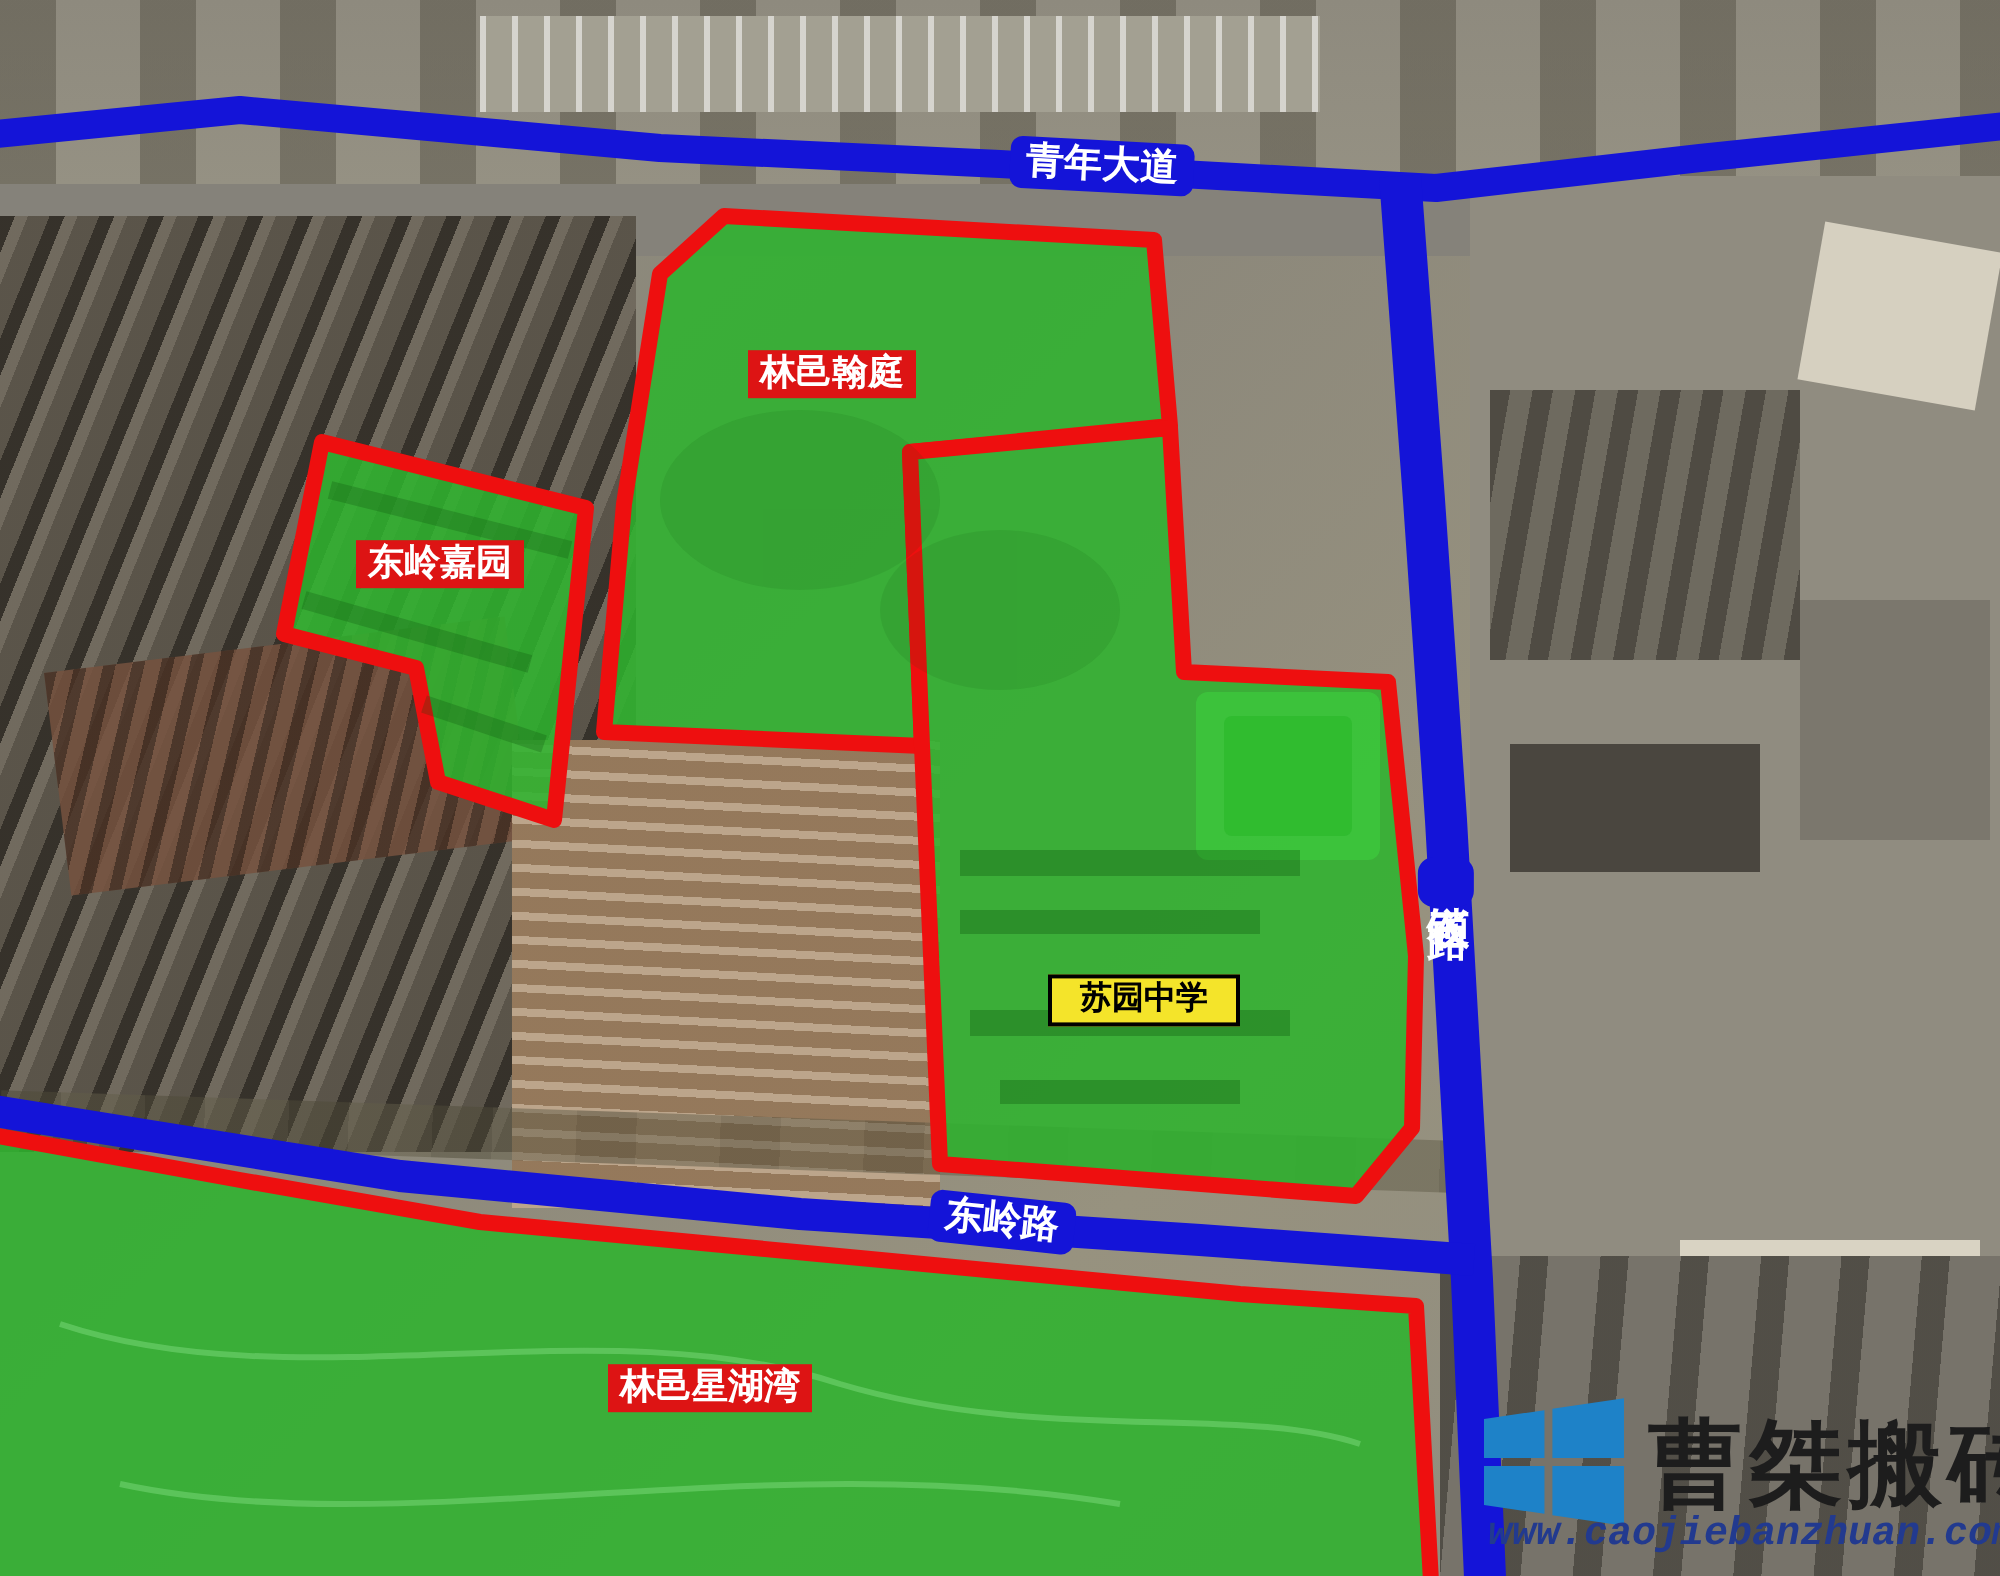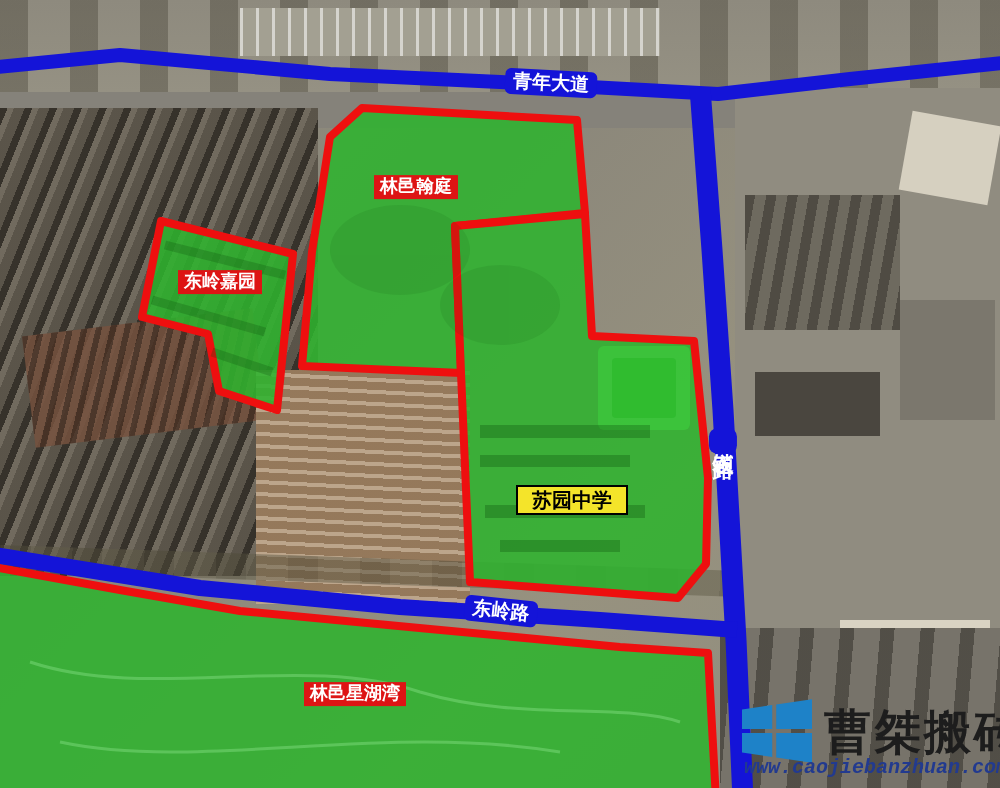--- a/index.html
+++ b/index.html
@@ -39,21 +39,21 @@
     background:repeating-linear-gradient(90deg,#4e4a38 0 30px,#615c48 30px 72px);}
   
   #map-overlay{position:absolute;left:0;top:0;width:1000px;height:788px;}
   
   .road-label{position:absolute;color:#fff;font-weight:bold;font-size:19px;line-height:1.15;
     padding:2px 8px;border-radius:6px;white-space:nowrap;z-index:5;}
   .road-label.vertical{writing-mode:vertical-rl;font-size:21px;padding:8px 2px;letter-spacing:3px;border-radius:8px;}
   .region-label{position:absolute;font-weight:bold;font-size:18px;line-height:1.1;
     padding:2px 6px;white-space:nowrap;z-index:5;}
   .region-label.red{color:#fff;}
-  .region-label.yellow{color:#000;border:2px solid #000;font-size:20px;padding:2px 14px;}
+  .region-label.yellow{color:#000;border:2px solid #000;font-size:16px;padding:2px 14px;}
   
   #watermark{position:absolute;left:0;top:0;width:952px;height:788px;z-index:8;pointer-events:none;}
   .wm-logo{position:absolute;left:742px;top:699px;width:70px;height:64px;}
   .wm-brand{position:absolute;left:824px;top:701px;font-size:47px;font-weight:bold;
     letter-spacing:3px;color:#1d1d1d;white-space:nowrap;}
   .wm-url{position:absolute;left:744px;top:756px;font-size:20px;font-weight:bold;font-style:italic;
     font-family:"Liberation Mono","DejaVu Sans Mono",monospace;letter-spacing:0;white-space:nowrap;}
 </style>
 </head>
 <body>

